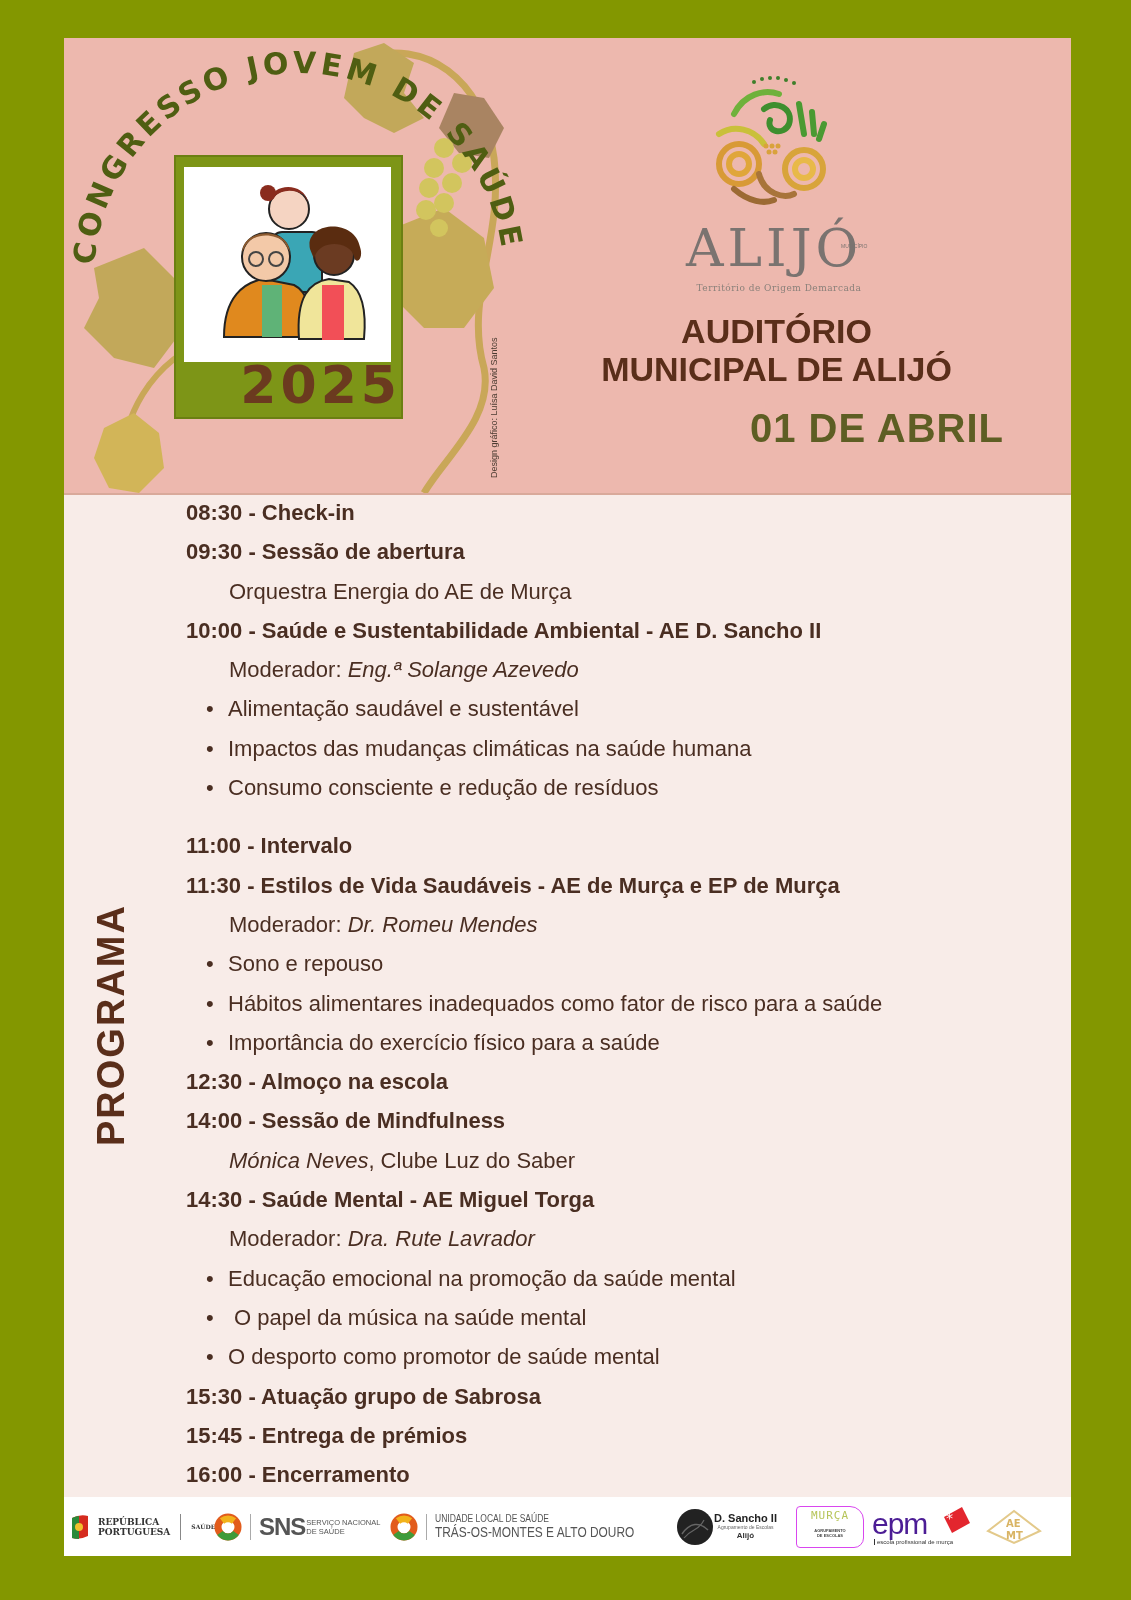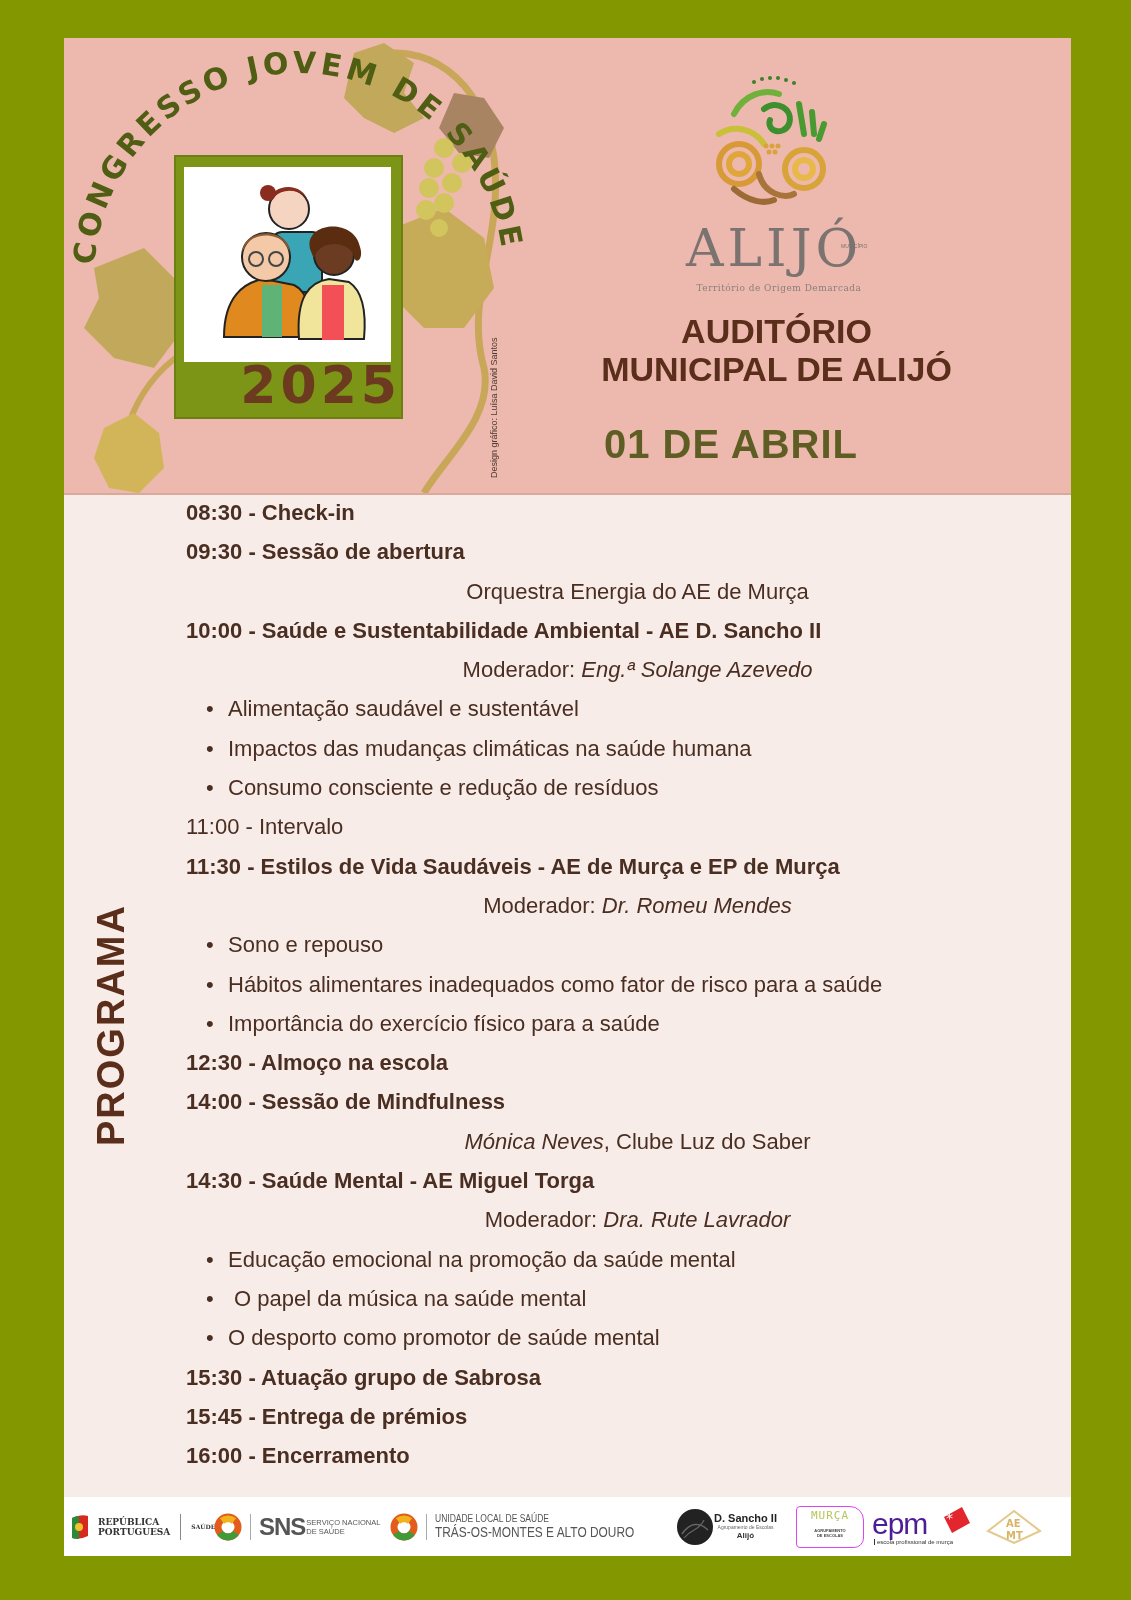--- a/index.html
+++ b/index.html
@@ -55,37 +55,37 @@
   }
   .alijo-tag {
     position: absolute; left: 620px; top: 245px; width: 190px; text-align: center;
     font-family: "DejaVu Serif", serif; font-size: 9px; color: #8a807a; letter-spacing: 0.5px;
   }
   .venue {
     position: absolute; left: 500px; top: 274px; width: 425px; text-align: center;
     font-weight: bold; font-size: 34px; line-height: 38px; color: #5a2e1a;
   }
   .date {
-    position: absolute; left: 540px; top: 384px; width: 400px; text-align: left;
+    position: absolute; left: 540px; top: 368px; width: 400px; text-align: right;
     font-weight: bold; font-size: 40px; color: #5e5e24; letter-spacing: 1px;
   }
   .programa-label {
     position: absolute; left: 26px; top: 1108px;
     transform: rotate(-90deg); transform-origin: left top;
     font-weight: bold; font-size: 38px; color: #5a2e1a; letter-spacing: 2px;
     white-space: nowrap;
   }
   .schedule {
     position: absolute; left: 122px; top: 455px; width: 860px;
     color: #4a2e22; font-size: 22px;
   }
   .row { height: 39.3px; line-height: 39.3px; white-space: nowrap; }
   .row.time { font-weight: bold; }
-  .row.time.light { font-weight: normal; }
-  .row.sub { padding-left: 43px; text-align: center; }
+  .row.time.light { font-weight: bold; margin-top: 19px; }
+  .row.sub { padding-left: 43px; }
   .row.bullet { padding-left: 20px; }
   .row.bullet .dot { display: inline-block; width: 22px; }
   .row i { font-style: italic; }
   .footer {
     position: absolute; left: 0; top: 1459px; width: 1007px; height: 59px;
     background: #ffffff;
   }
   .f-item { position: absolute; top: 0; height: 59px; display: flex; align-items: center; }
 </style>
 </head>

